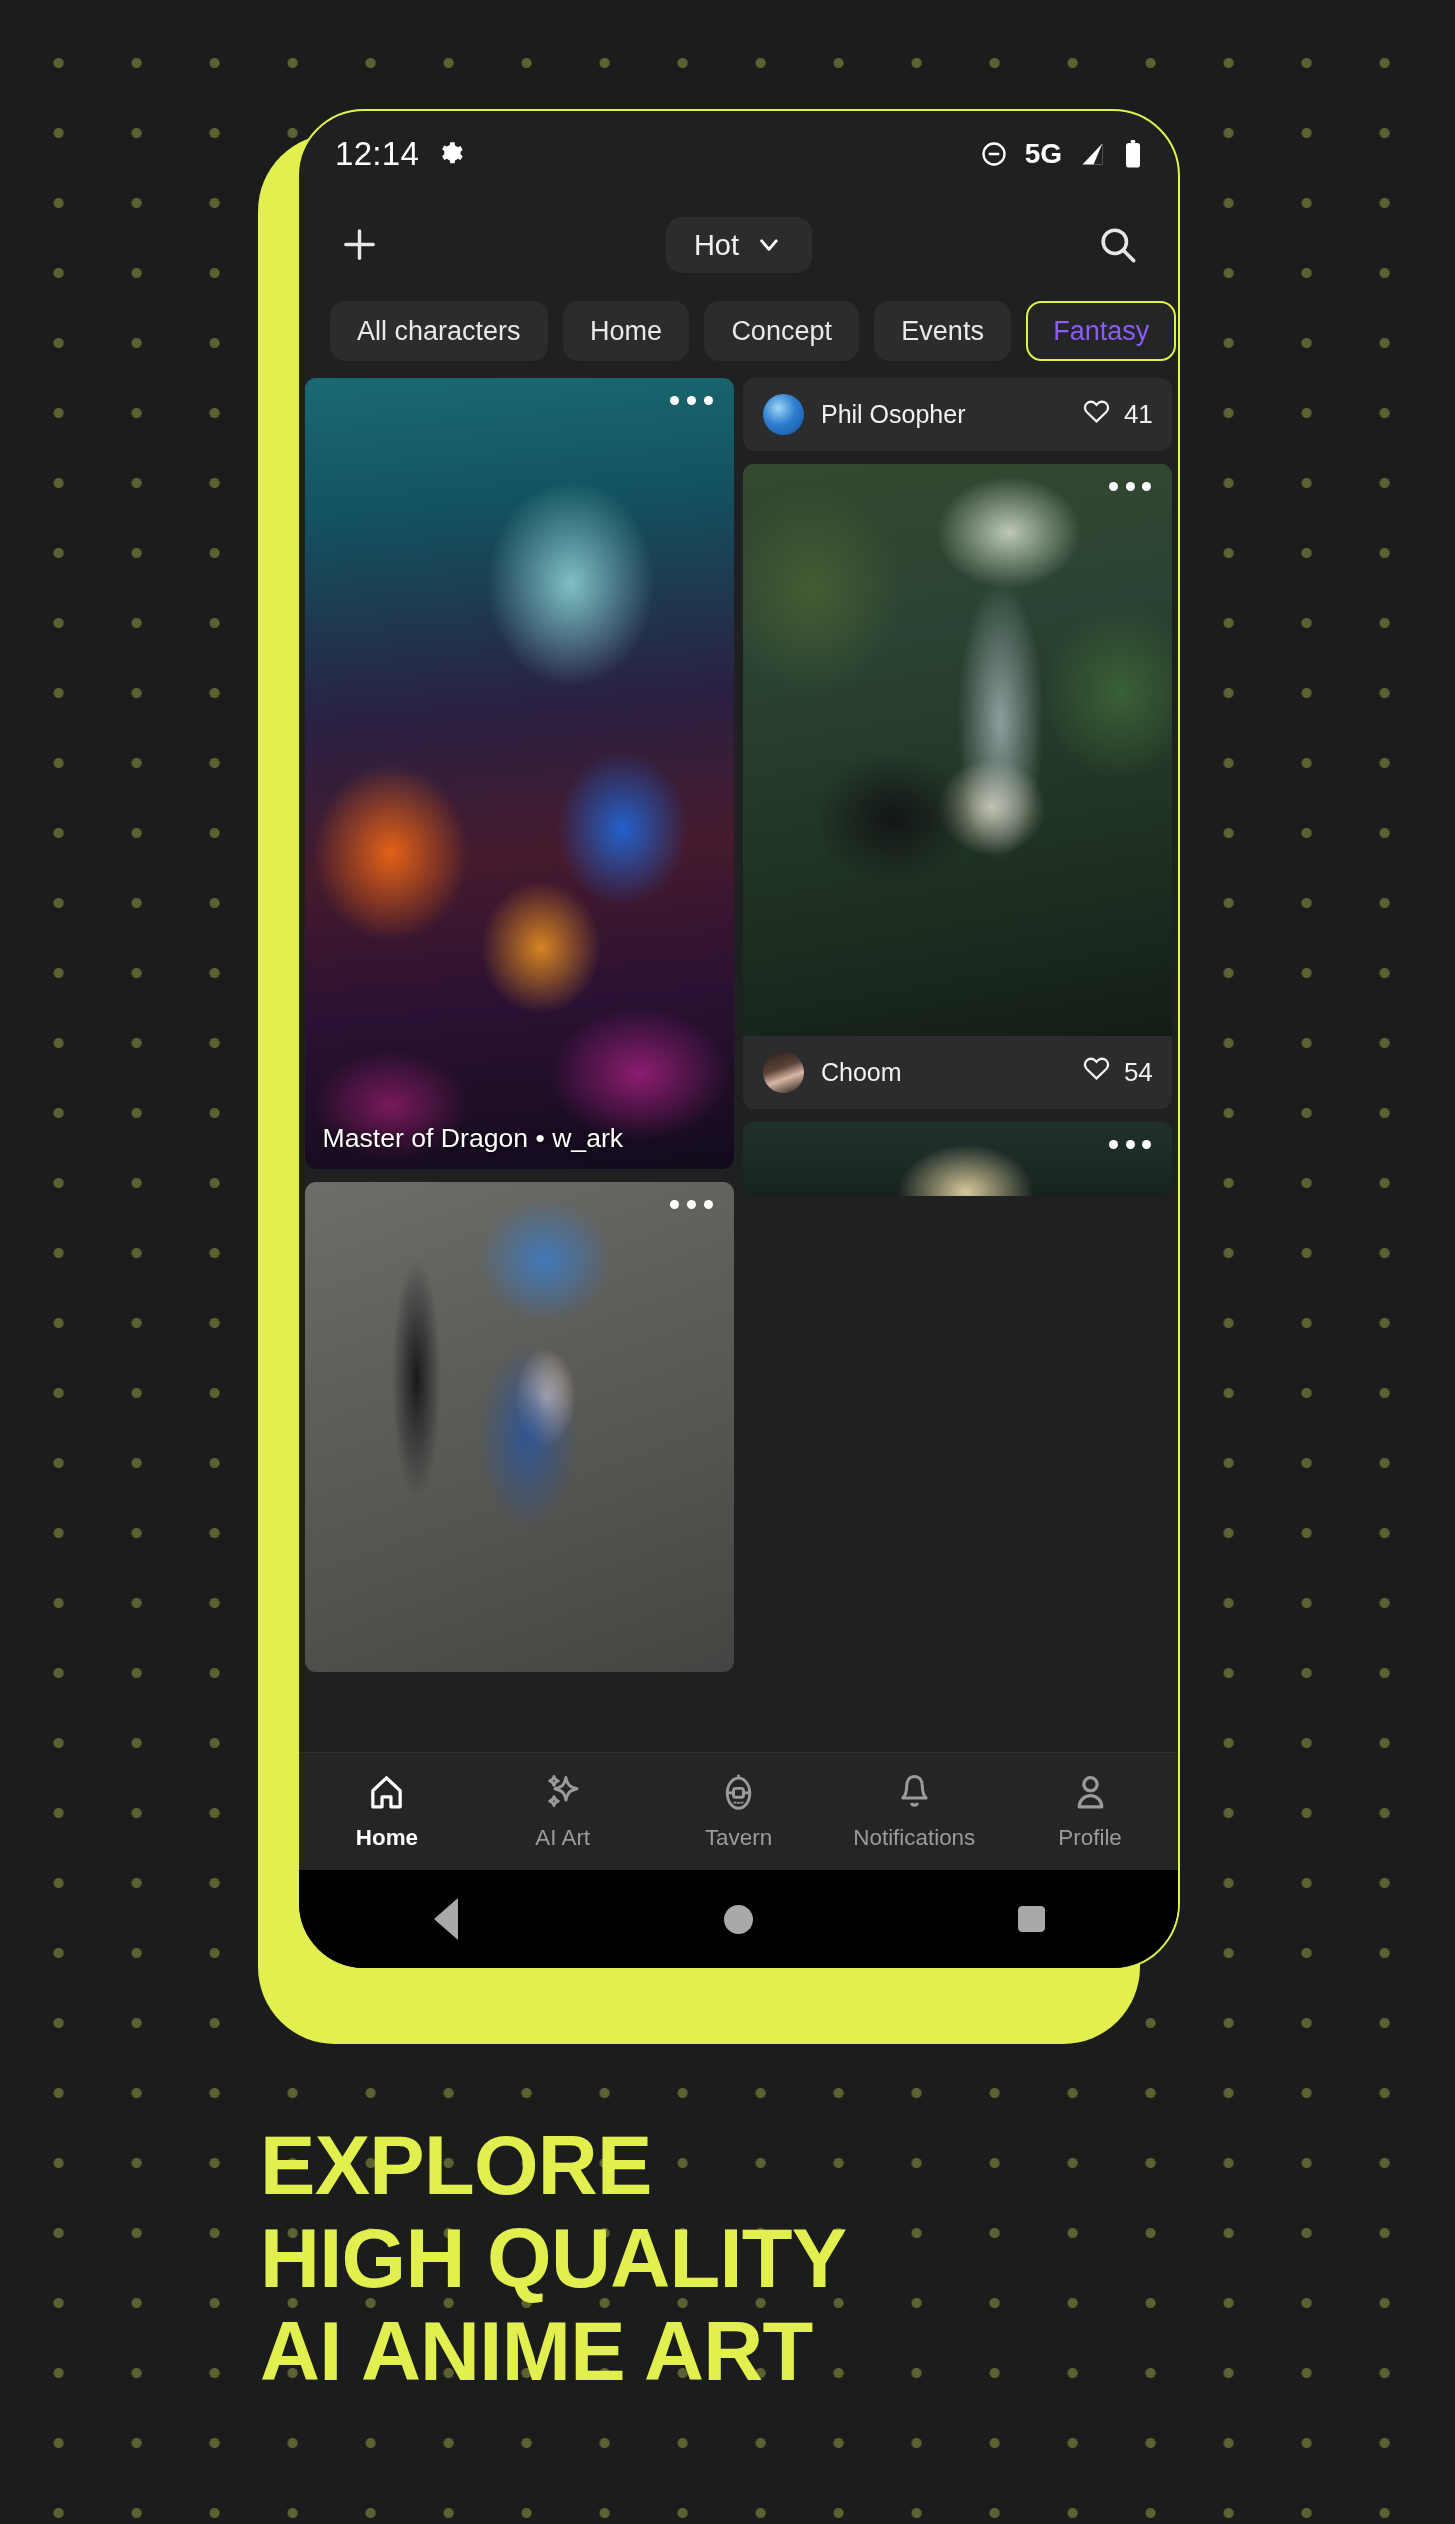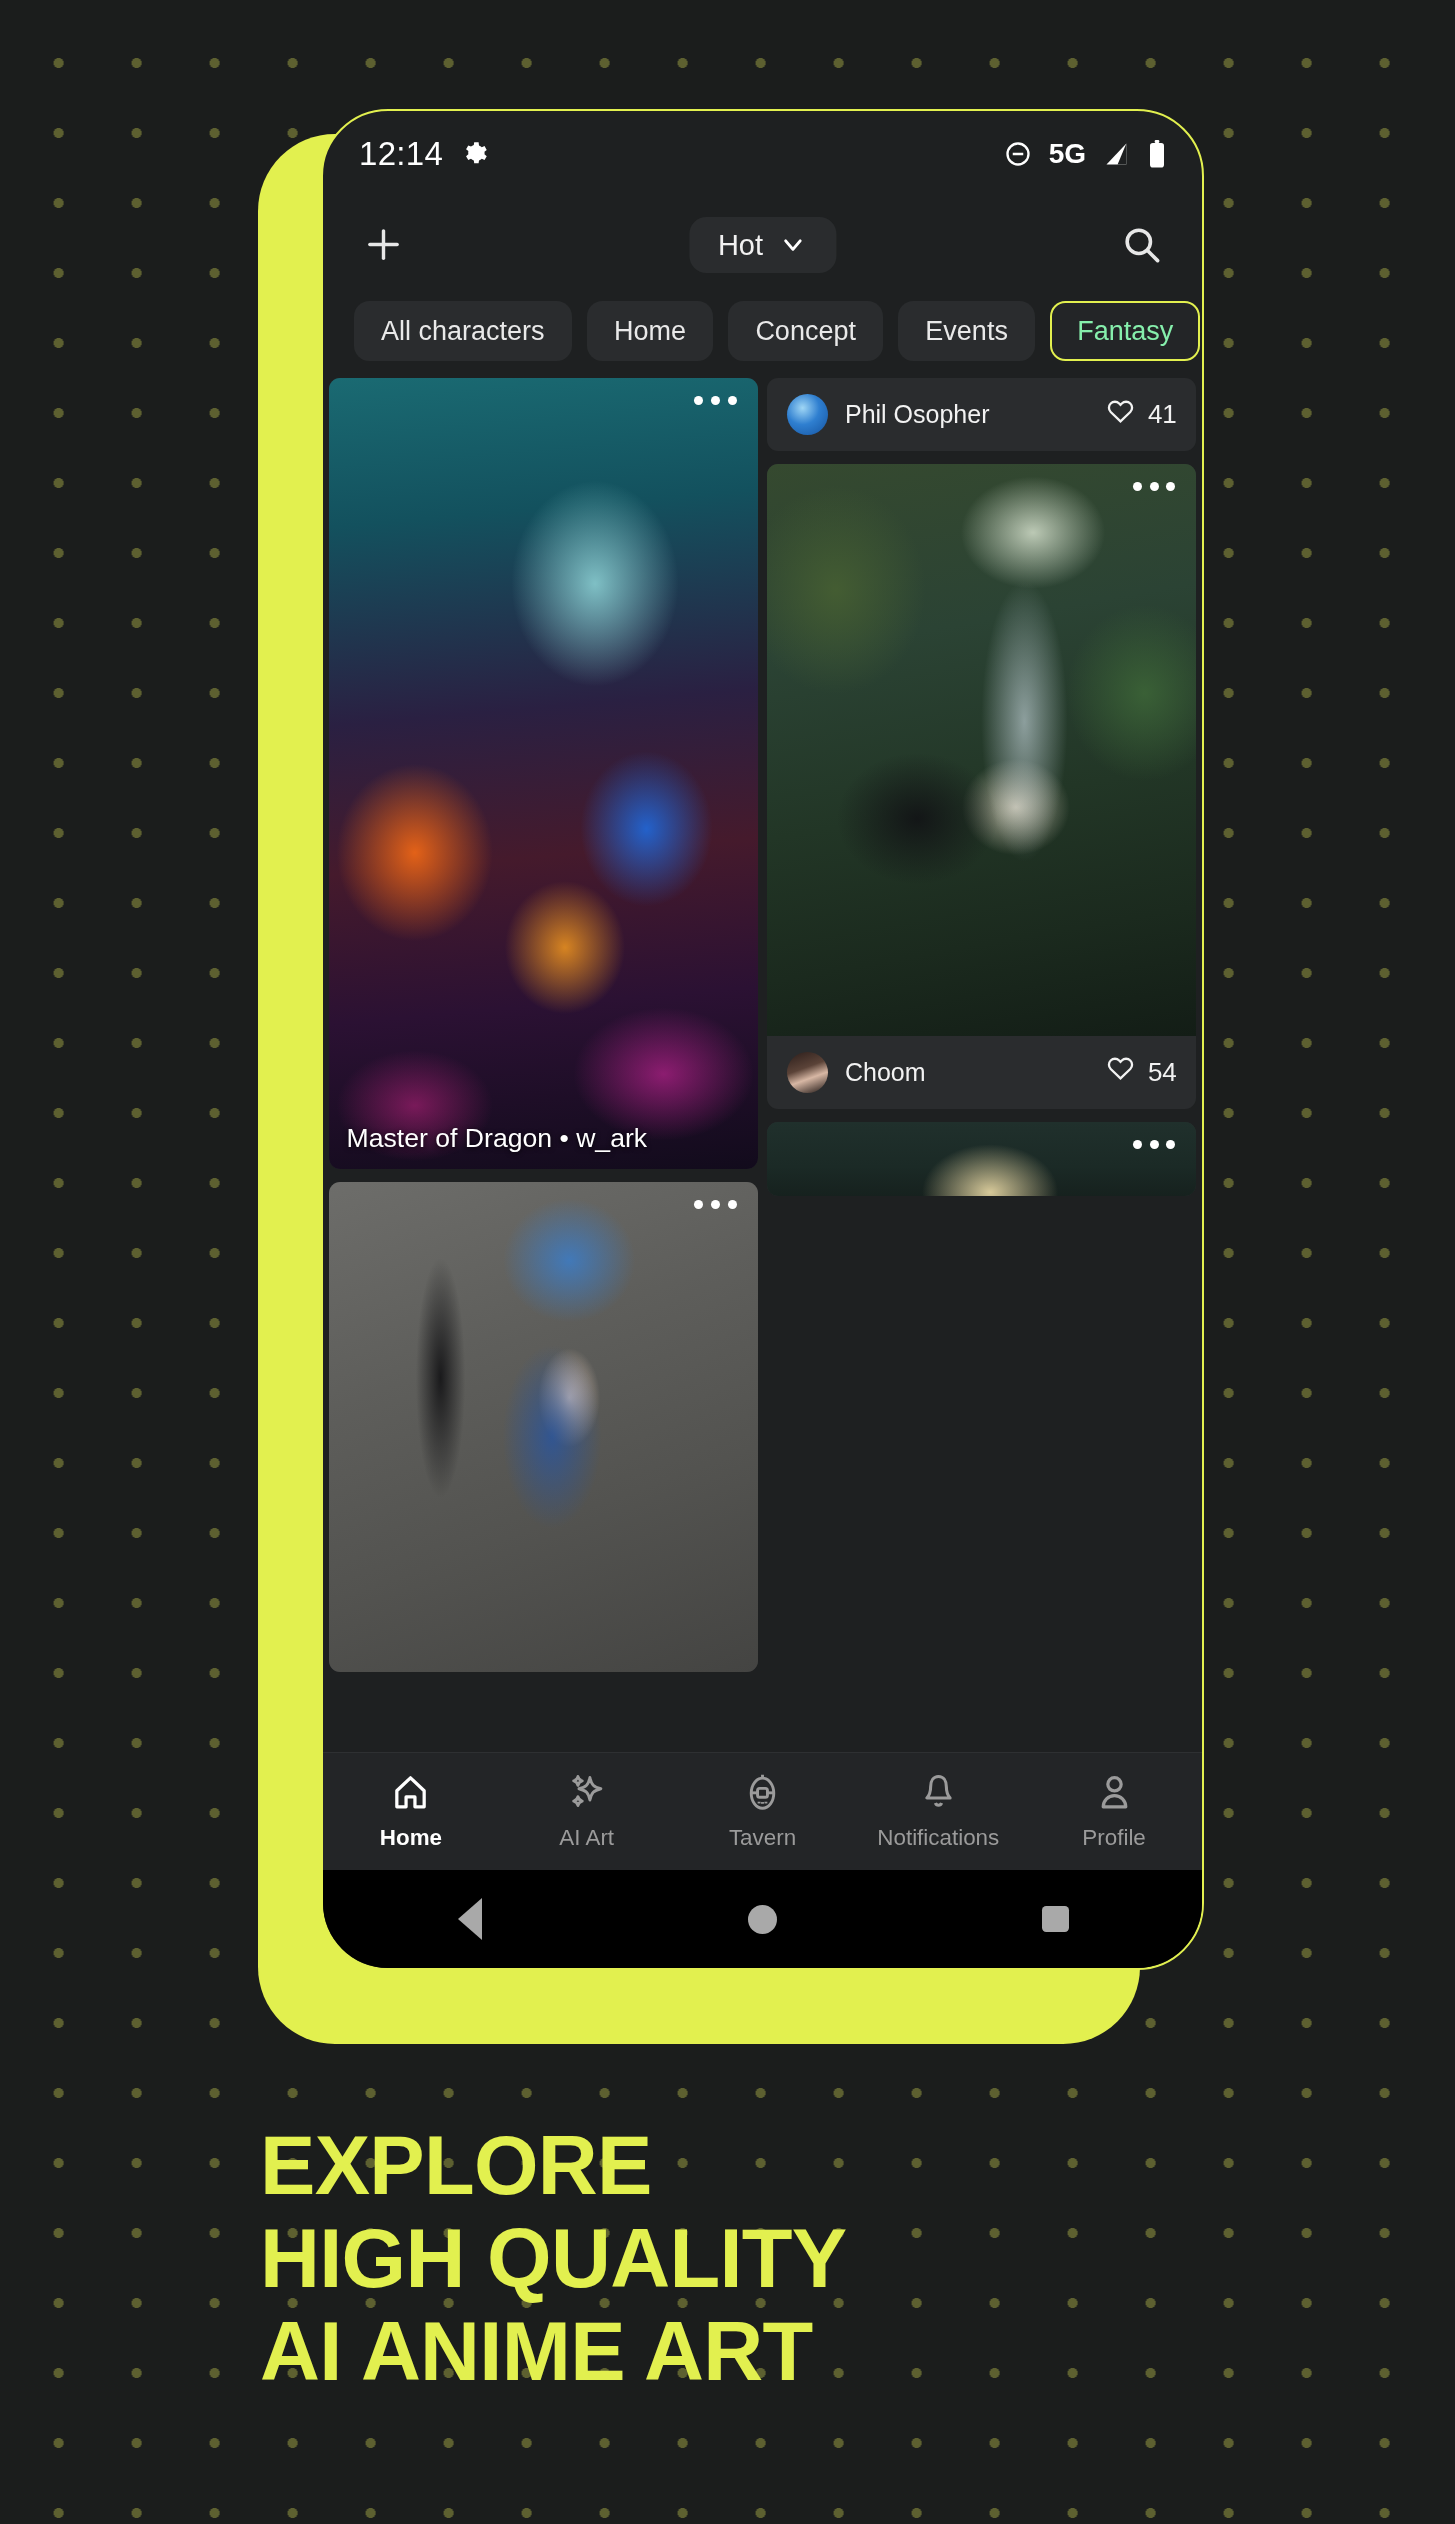--- a/index.html
+++ b/index.html
@@ -26,21 +26,21 @@
   #yellow-slab{
     position:absolute;
     left:258px; top:134px;
     width:882px; height:1910px;
     background:#e2f04f;
     border-radius:77px;
   }
   
   #phone{
     position:absolute;
-    left:321px; top:109px;
+    left:297px; top:109px;
     width:883px; height:1861px;
     background:#1e2021;
     border:2.8px solid #e2f04f;
     border-radius:67px;
     overflow:hidden;
     display:flex; flex-direction:column;
   }
   
   .statusbar{
     height:85px;
@@ -105,21 +105,21 @@
     color:#e9e9e9;
     font-size:27px;
     line-height:1;
     border:2.1px solid transparent;
     flex:0 0 auto;
     cursor:pointer;
   }
   .tab.active{
     border-color:#e2f04f;
     background:#232527;
-    color:#86efac;
+    color:#8b5cf6;
   }
 
   
   .feed{
     flex:1 1 auto;
     display:flex;
     gap:9.8px;
     padding:0 5.6px;
     overflow:hidden;
     position:relative;

